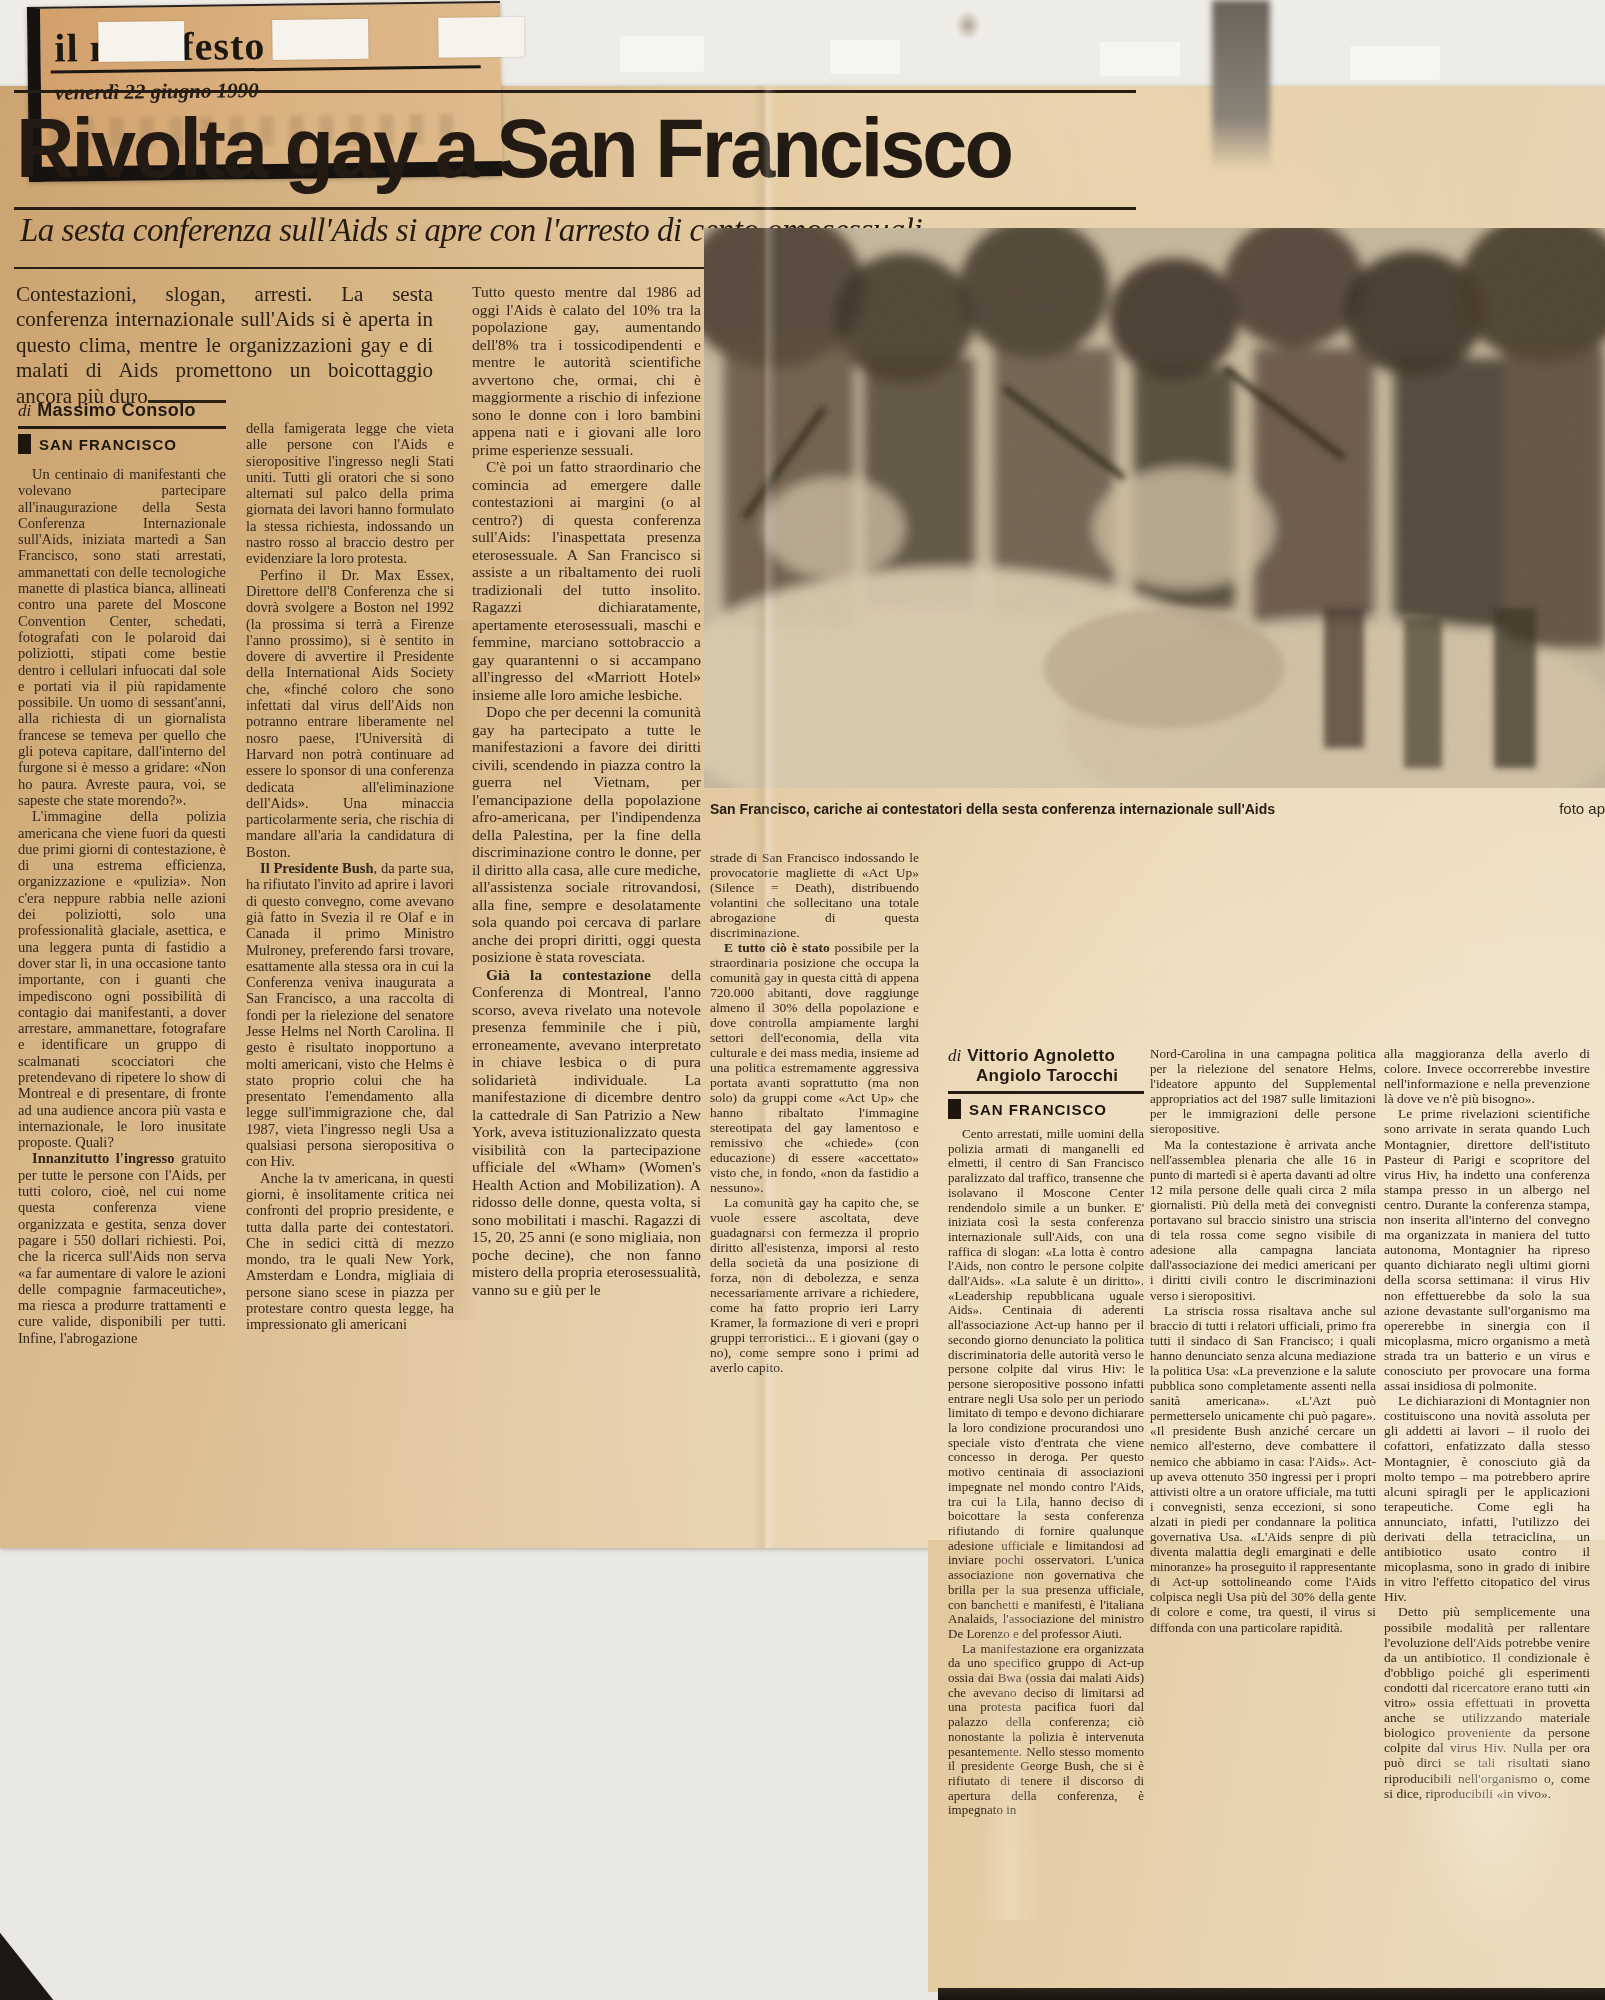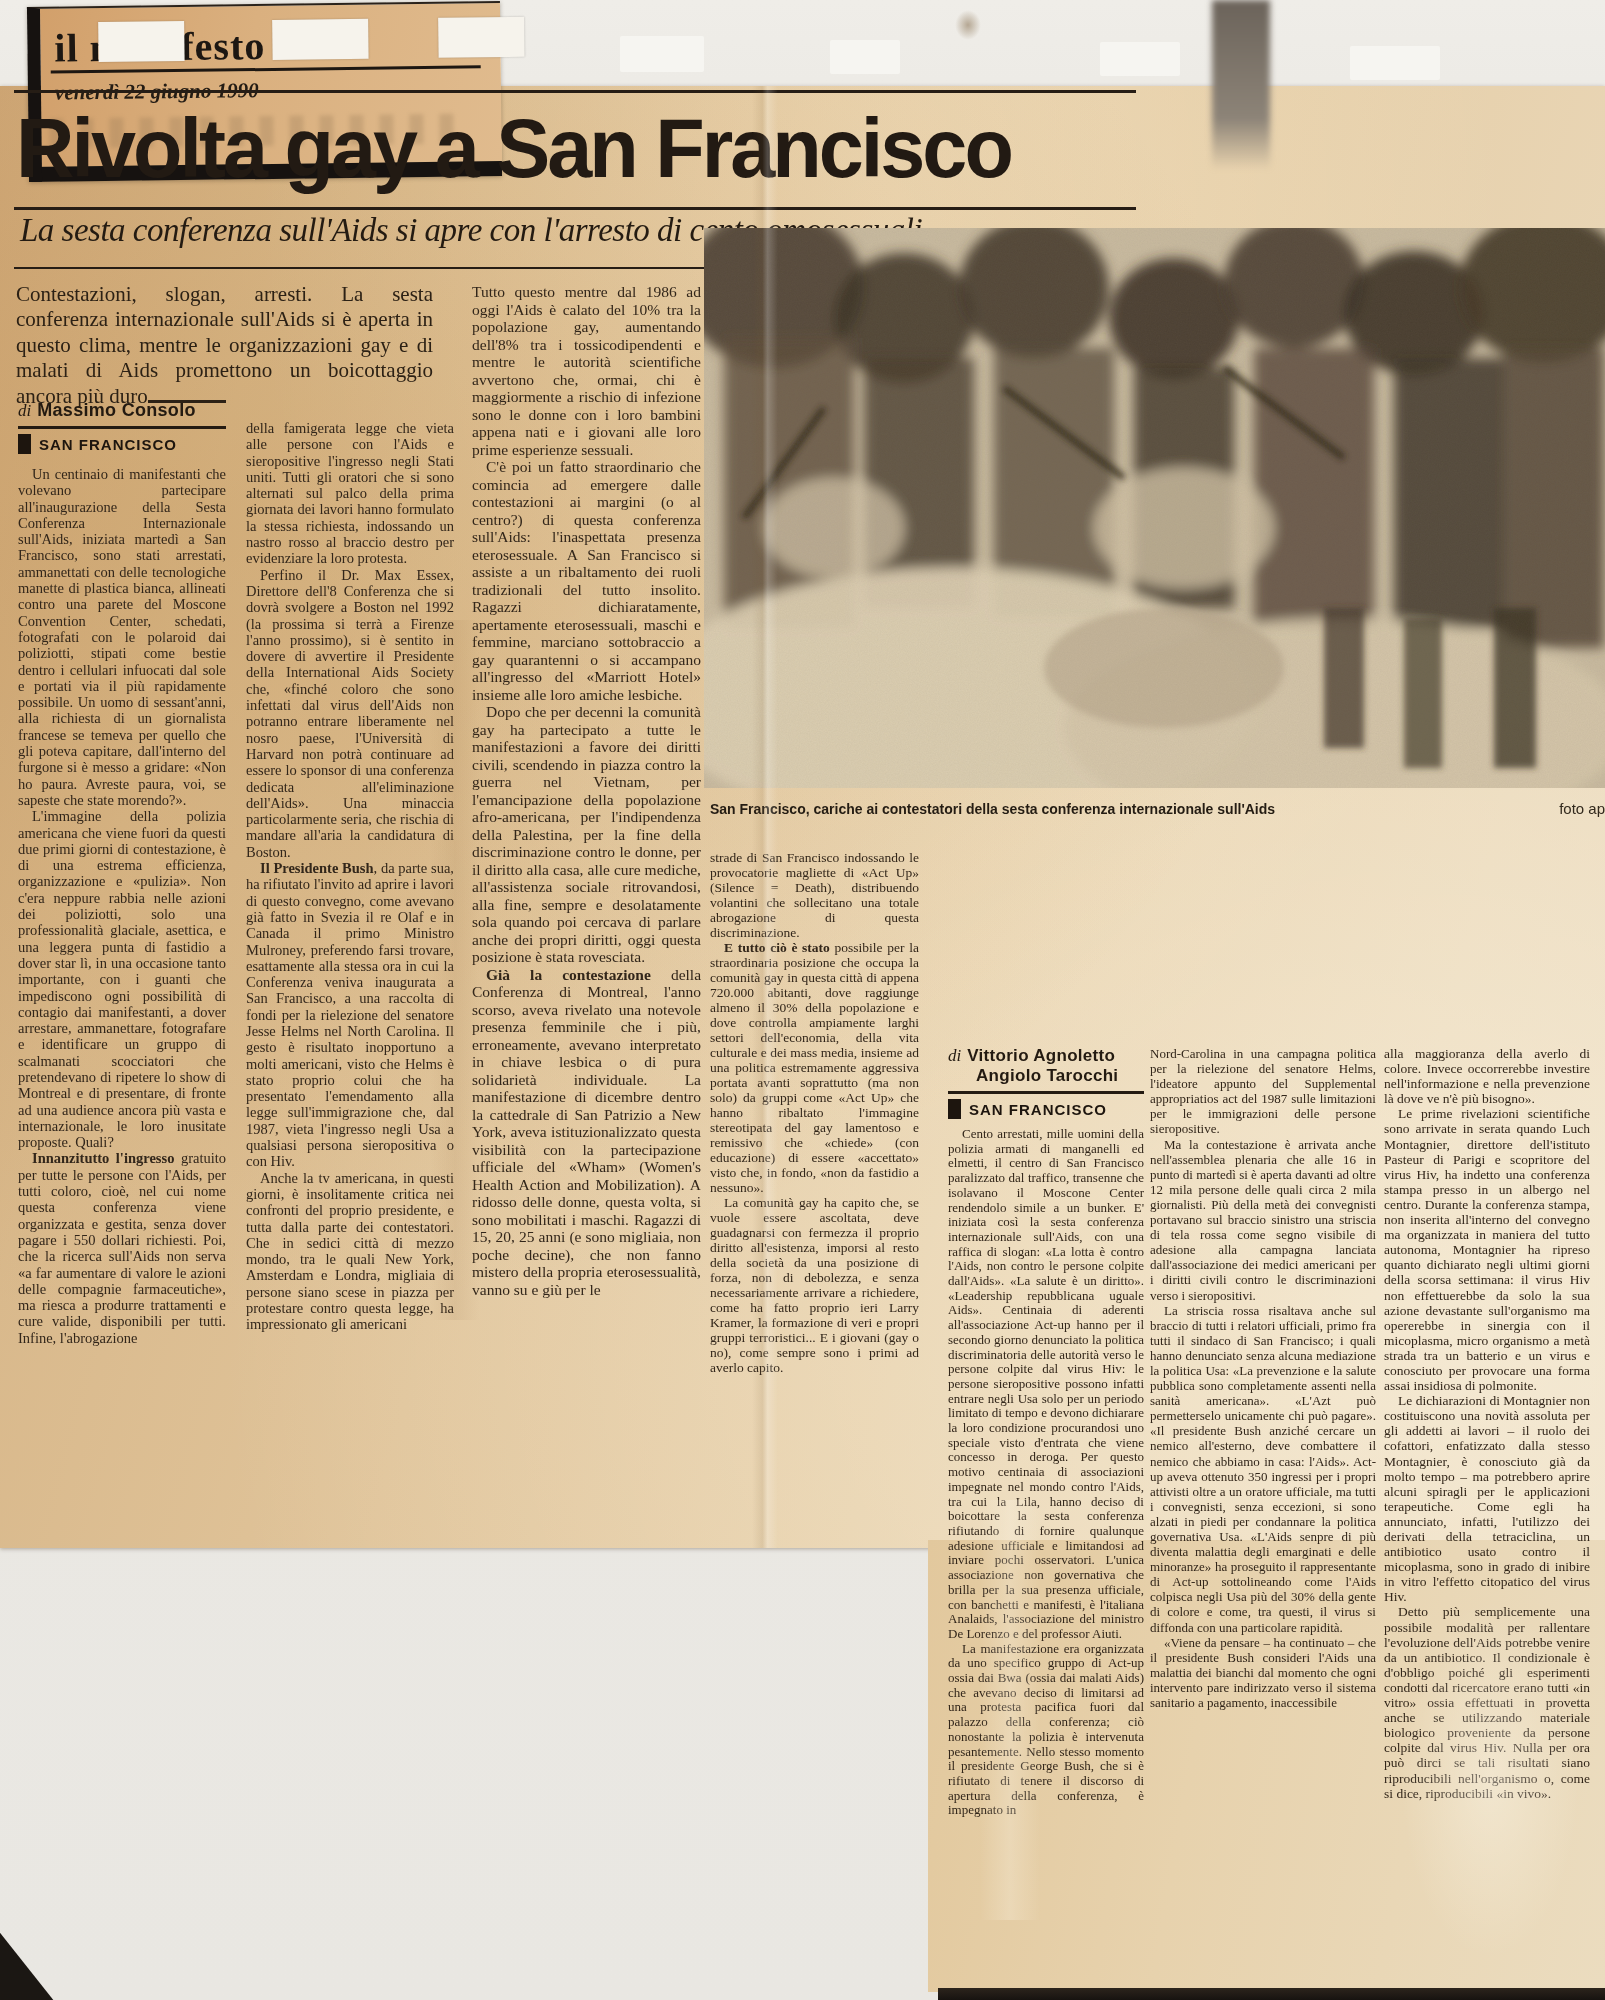--- a/index.html
+++ b/index.html
@@ -235,21 +235,20 @@
     <div class="col">
         <p>Cento arrestati, mille uomini della polizia armati di manganelli ed elmetti, il centro di San Francisco paralizzato dal traffico, transenne che isolavano il Moscone Center rendendolo simile a un bunker. E' iniziata così la sesta conferenza internazionale sull'Aids, con una raffica di slogan: «La lotta è contro l'Aids, non contro le persone colpite dall'Aids». «La salute è un diritto». «Leadership repubblicana uguale Aids». Centinaia di aderenti all'associazione Act-up hanno per il secondo giorno denunciato la politica discriminatoria delle autorità verso le persone colpite dal virus Hiv: le persone sieropositive possono infatti entrare negli Usa solo per un periodo limitato di tempo e devono dichiarare la loro condizione procurandosi uno speciale visto d'entrata che viene concesso in deroga. Per questo motivo centinaia di associazioni impegnate nel mondo contro l'Aids, tra cui la Lila, hanno deciso di boicottare la sesta conferenza rifiutando di fornire qualunque adesione ufficiale e limitandosi ad inviare pochi osservatori. L'unica associazione non governativa che brilla per la sua presenza ufficiale, con banchetti e manifesti, è l'italiana Analaids, l'associazione del ministro De Lorenzo e del professor Aiuti.</p>
         <p>La manifestazione era organizzata da uno specifico gruppo di Act-up ossia dai Bwa (ossia dai malati Aids) che avevano deciso di limitarsi ad una protesta pacifica fuori dal palazzo della conferenza; ciò nonostante la polizia è intervenuta pesantemente. Nello stesso momento il presidente George Bush, che si è rifiutato di tenere il discorso di apertura della conferenza, è impegnato in</p>
       </div>
   </div>
 
   <div class="col cont" id="a2colB">
       <p>Nord-Carolina in una campagna politica per la rielezione del senatore Helms, l'ideatore appunto del Supplemental appropriatios act del 1987 sulle limitazioni per le immigrazioni delle persone sieropositive.</p>
       <p>Ma la contestazione è arrivata anche nell'assemblea plenaria che alle 16 in punto di martedì si è aperta davanti ad oltre 12 mila persone delle quali circa 2 mila giornalisti. Più della metà dei convegnisti portavano sul braccio sinistro una striscia di tela rossa come segno visibile di adesione alla campagna lanciata dall'associazione dei medici americani per i diritti civili contro le discriminazioni verso i sieropositivi.</p>
       <p>La striscia rossa risaltava anche sul braccio di tutti i relatori ufficiali, primo fra tutti il sindaco di San Francisco; i quali hanno denunciato senza alcuna mediazione la politica Usa: «La prevenzione e la salute pubblica sono completamente assenti nella sanità americana». «L'Azt può permetterselo unicamente chi può pagare». «Il presidente Bush anziché cercare un nemico all'esterno, deve combattere il nemico che abbiamo in casa: l'Aids». Act-up aveva ottenuto 350 ingressi per i propri attivisti oltre a un oratore ufficiale, ma tutti i convegnisti, senza eccezioni, si sono alzati in piedi per condannare la politica governativa Usa. «L'Aids senpre di più diventa malattia degli emarginati e delle minoranze» ha proseguito il rappresentante di Act-up sottolineando come l'Aids colpisca negli Usa più del 30% della gente di colore e come, tra questi, il virus si diffonda con una particolare rapidità.</p>
-      <p>«Viene da pensare – ha continuato – che il presidente Bush consideri l'Aids una malattia dei bianchi dal momento che ogni intervento pare indirizzato verso il sistema sanitario a pagamento, inaccessibile</p>
     </div>
   <div class="col cont" id="a2colC">
       <p>alla maggioranza della averlo di colore. Invece occorrerebbe investire nell'informazione e nella prevenzione là dove ve n'è più bisogno».</p>
       <p>Le prime rivelazioni scientifiche sono arrivate in serata quando Luch Montagnier, direttore dell'istituto Pasteur di Parigi e scopritore del virus Hiv, ha indetto una conferenza stampa presso in un albergo nel centro. Durante la conferenza stampa, non inserita all'interno del convegno ma organizzata in maniera del tutto autonoma, Montagnier ha ripreso quanto dichiarato negli ultimi giorni della scorsa settimana: il virus Hiv non effettuerebbe da solo la sua azione devastante sull'organismo ma opererebbe in sinergia con il micoplasma, micro organismo a metà strada tra un batterio e un virus e conosciuto per provocare una forma assai insidiosa di polmonite.</p>
       <p>Le dichiarazioni di Montagnier non costituiscono una novità assoluta per gli addetti ai lavori – il ruolo dei cofattori, enfatizzato dalla stesso Montagnier, è conosciuto già da molto tempo – ma potrebbero aprire alcuni spiragli per le applicazioni terapeutiche. Come egli ha annunciato, infatti, l'utilizzo dei derivati della tetraciclina, un antibiotico usato contro il micoplasma, sono in grado di inibire in vitro l'effetto citopatico del virus Hiv.</p>
       <p>Detto più semplicemente una possibile modalità per rallentare l'evoluzione dell'Aids potrebbe venire da un antibiotico. Il condizionale è d'obbligo poiché gli esperimenti condotti dal ricercatore erano tutti «in vitro» ossia effettuati in provetta anche se utilizzando materiale biologico proveniente da persone colpite dal virus Hiv. Nulla per ora può dirci se tali risultati siano riproducibili nell'organismo o, come si dice, riproducibili «in vivo».</p>
     </div>
 
   <div class="stain" id="crease1"></div>
   <div class="stain" id="stain1"></div>

